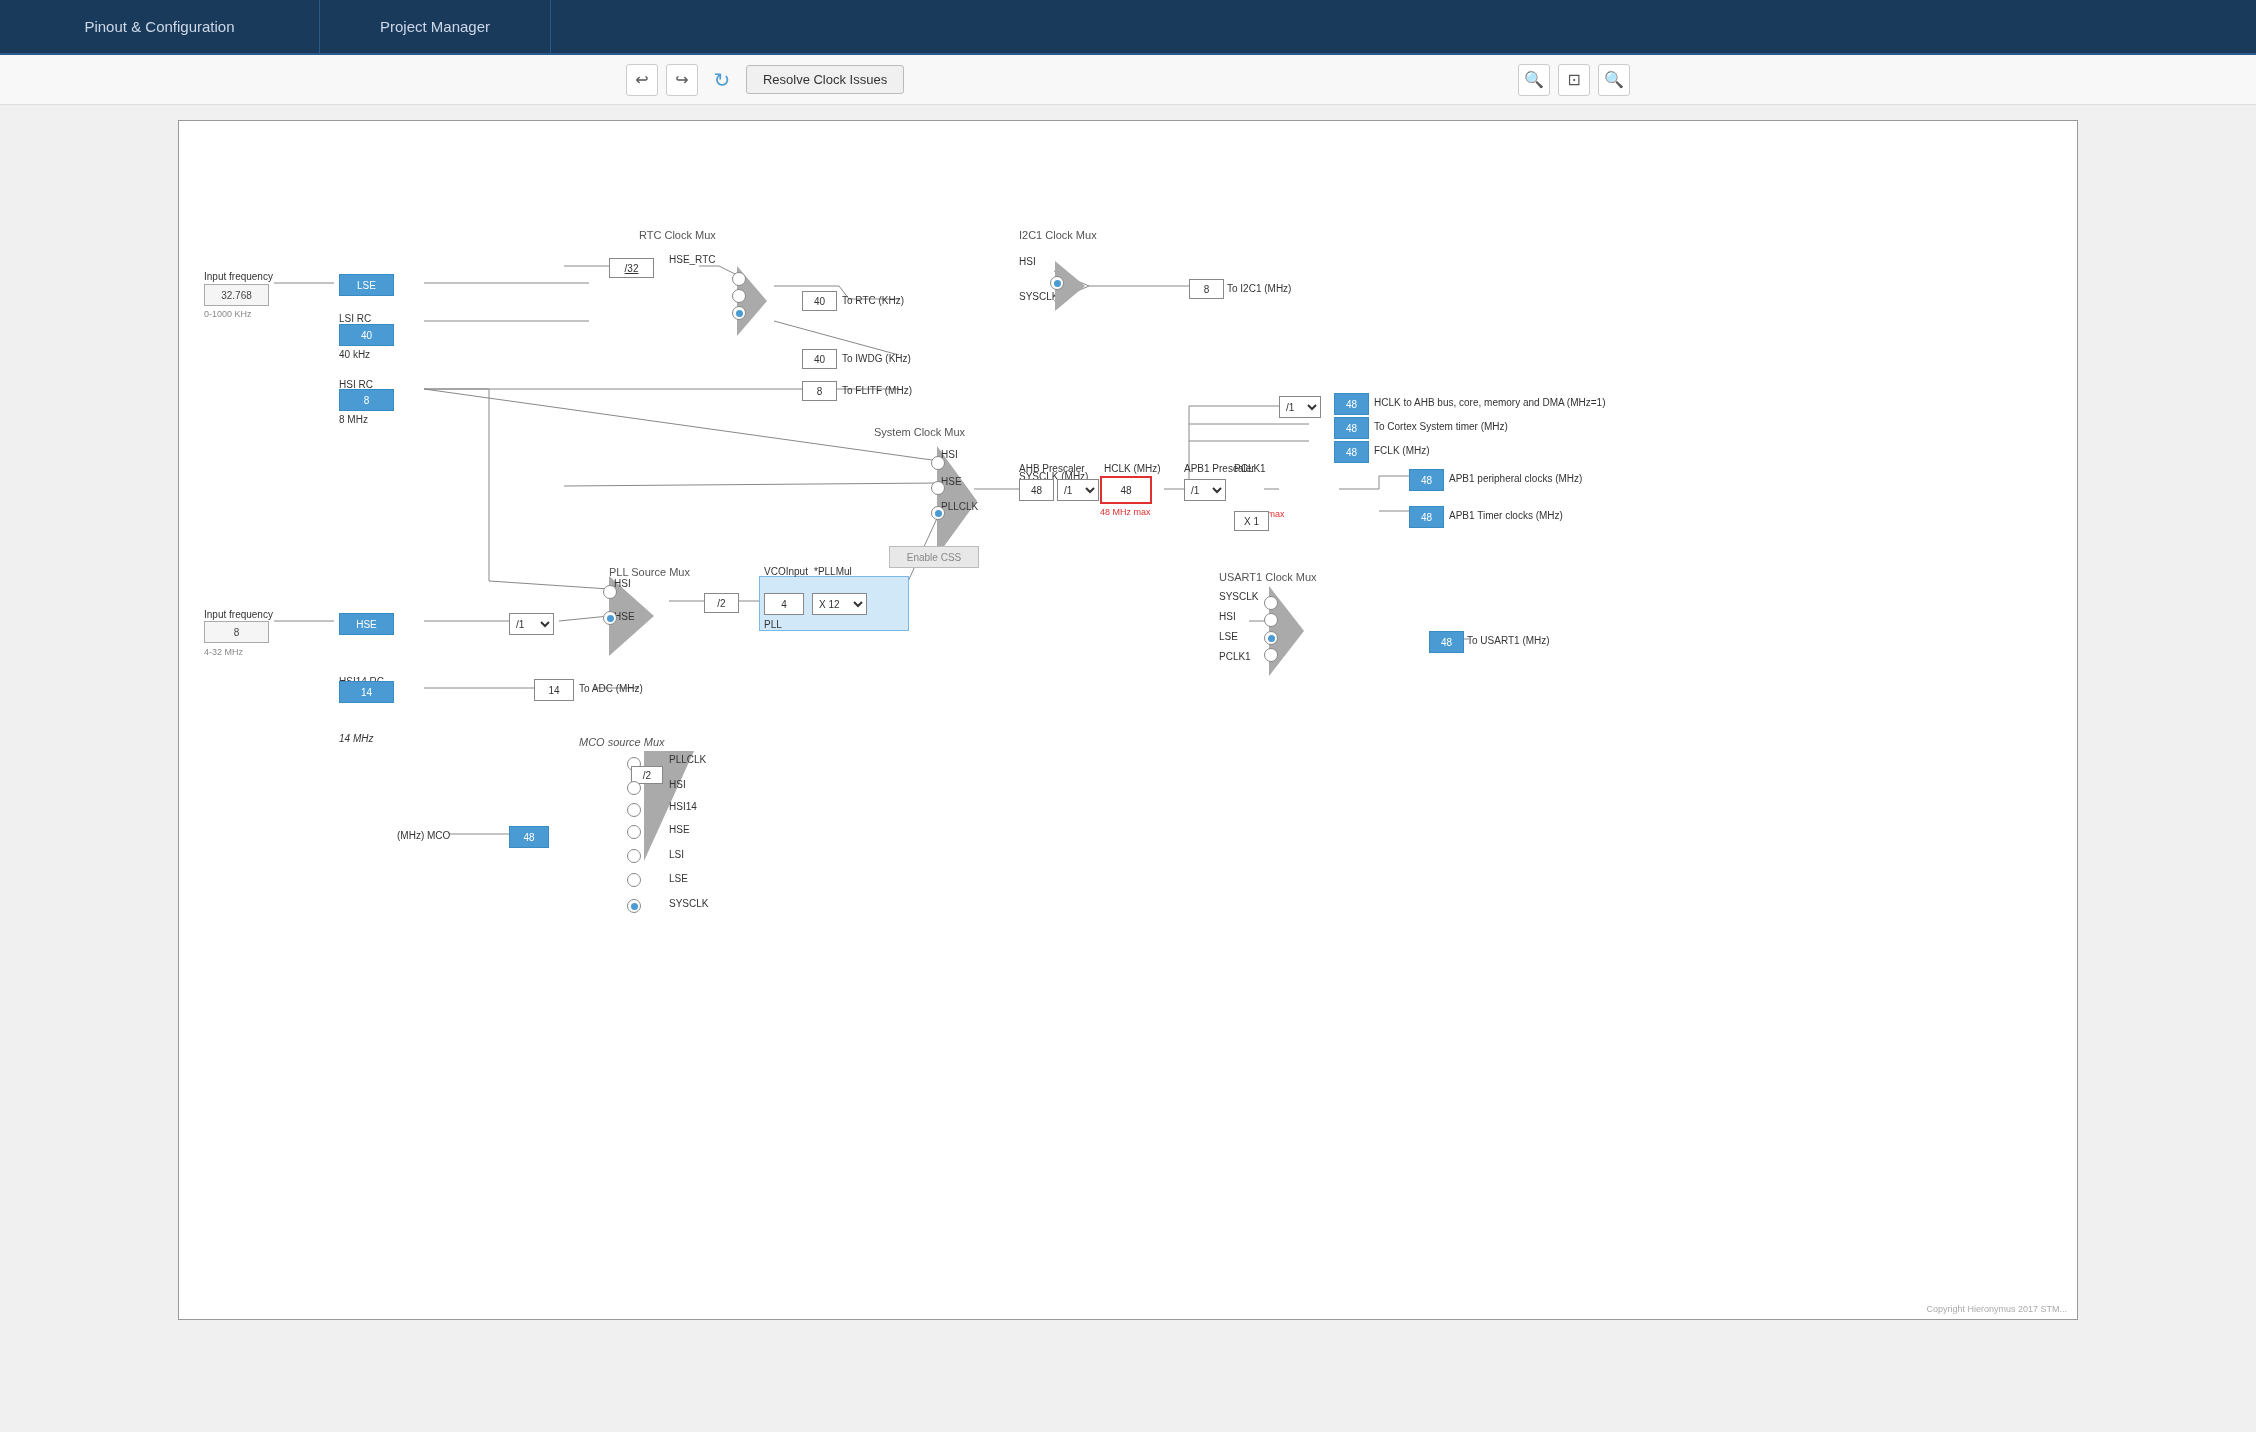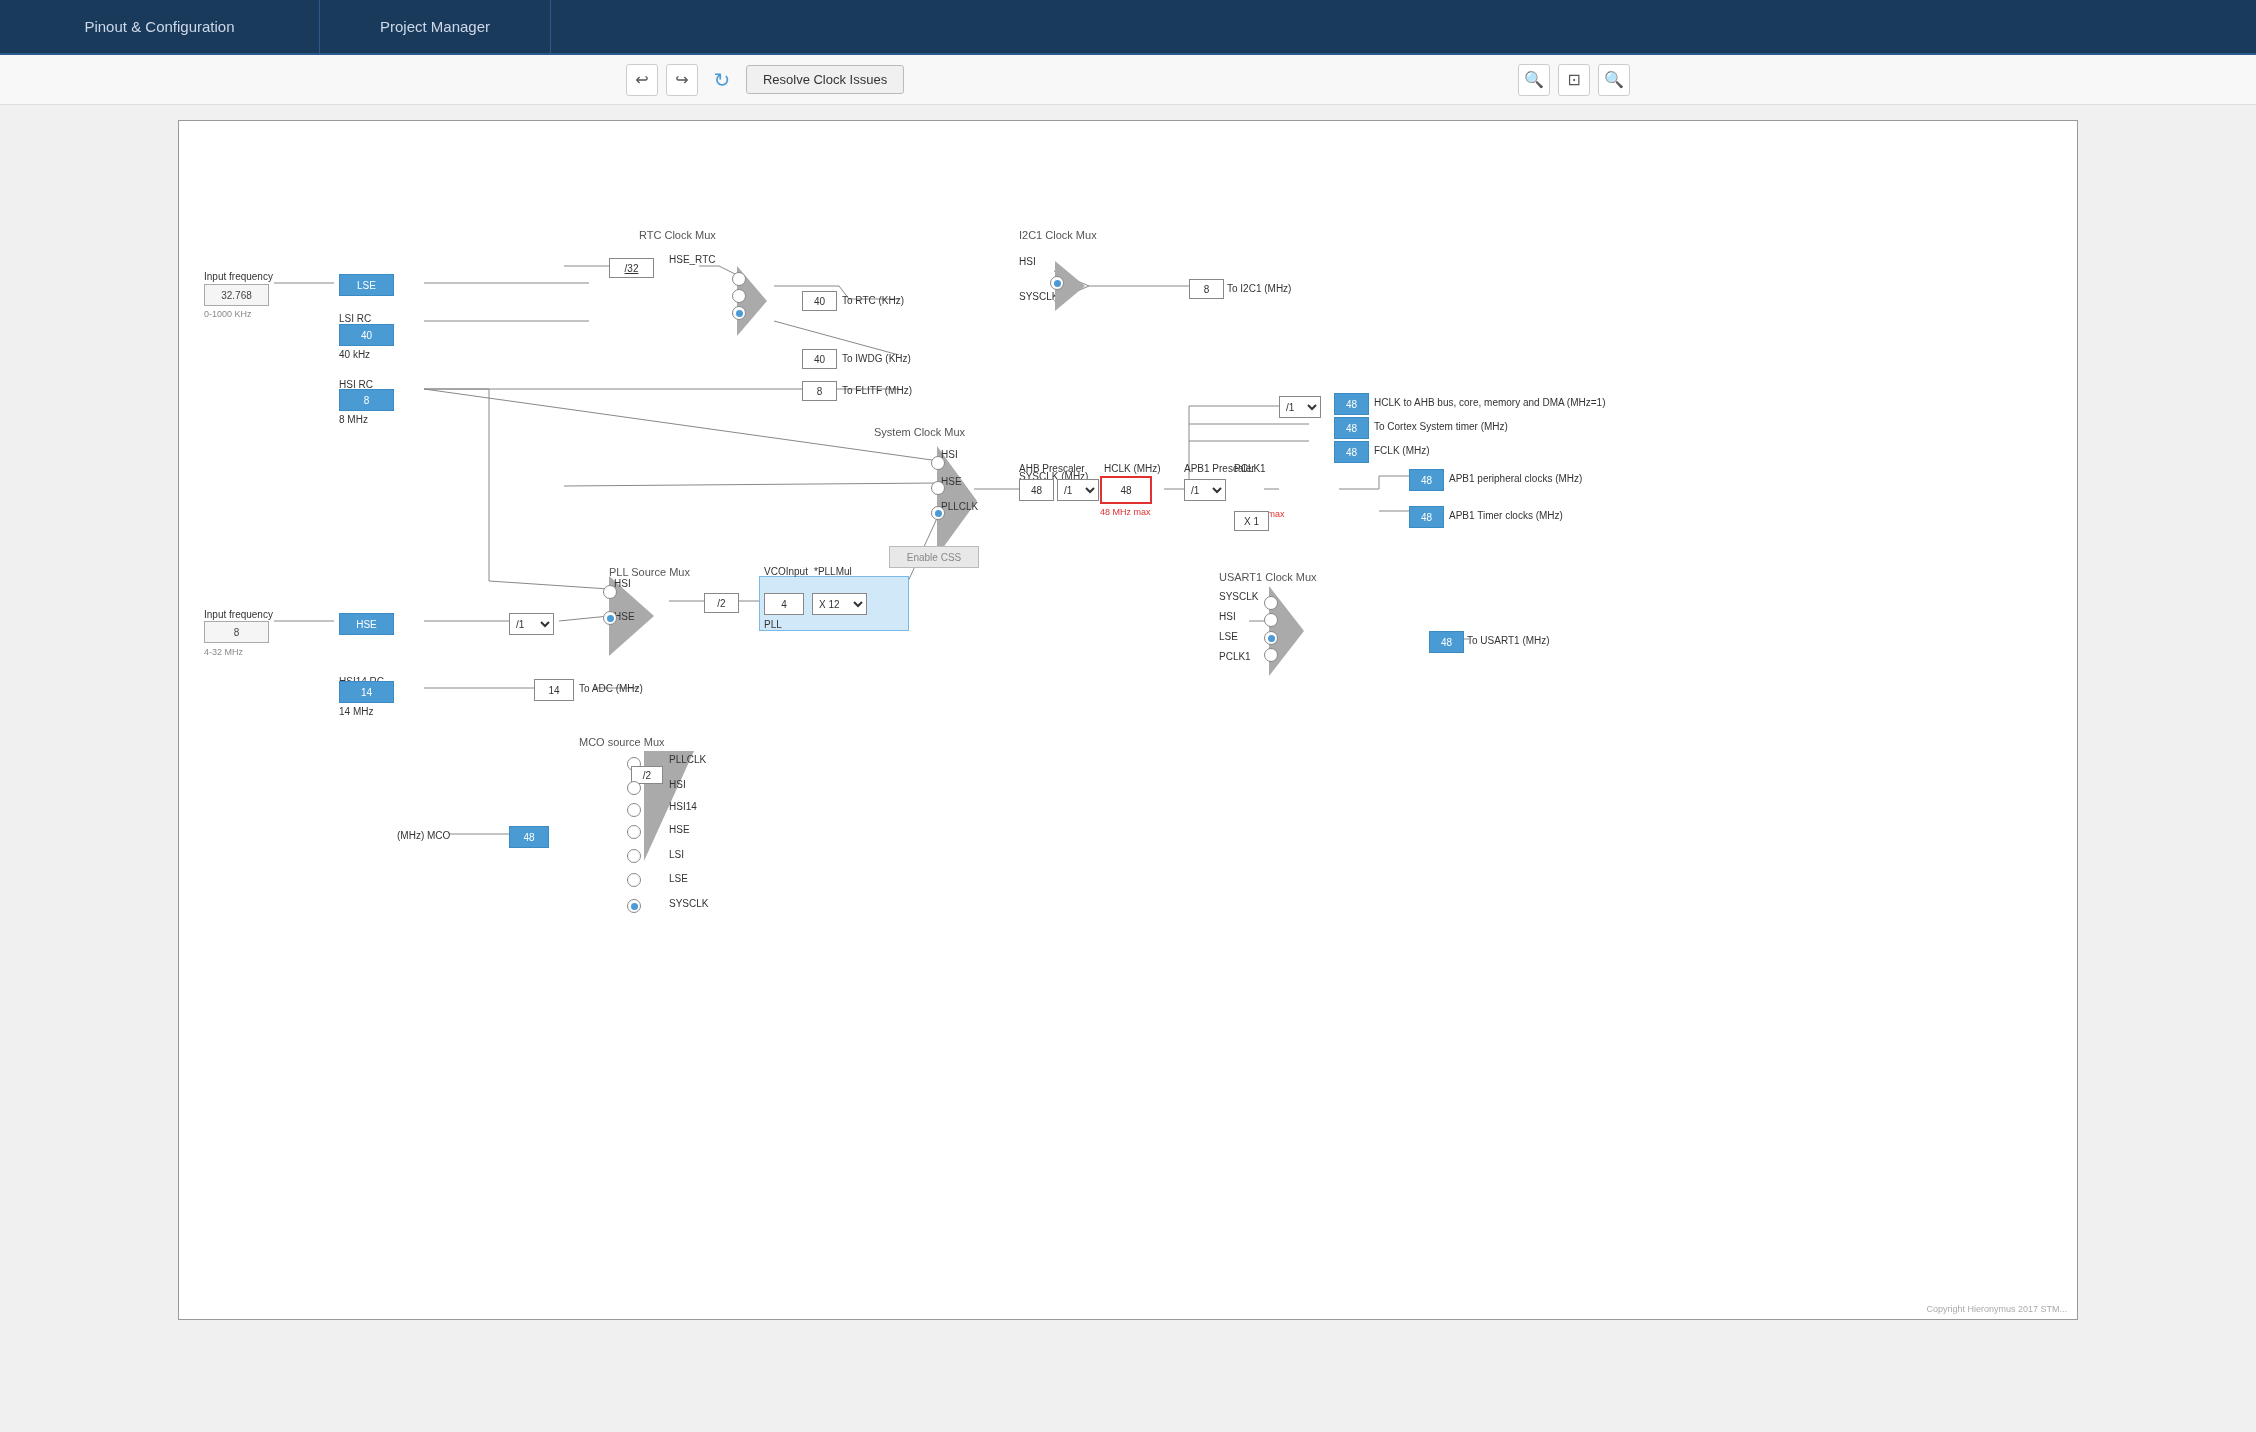--- a/index.html
+++ b/index.html
@@ -259,21 +259,21 @@
 
       <line x1="245" y1="567" x2="355" y2="567" stroke="#888" stroke-width="1"></line>
       <line x1="415" y1="567" x2="460" y2="567" stroke="#888" stroke-width="1"></line>
     </svg>
 
     <div class="section-label" style="left:460px; top:108px;">RTC Clock Mux</div>
     <div class="section-label" style="left:840px; top:108px;">I2C1 Clock Mux</div>
     <div class="section-label" style="left:430px; top:445px;">PLL Source Mux</div>
     <div class="section-label" style="left:695px; top:305px;">System Clock Mux</div>
     <div class="section-label" style="left:1040px; top:450px;">USART1 Clock Mux</div>
-    <div class="section-label" style="left:400px; top:615px;">MCO source Mux</div>
+    <div class="section-label" style="left:400px; top:615px;font-style:italic;">MCO source Mux</div>
 
     <div class="clk-label" style="left:25px; top:150px;">Input frequency</div>
     <div class="input-freq-box" style="left:25px; top:163px; width:65px; height:22px;">32.768</div>
     <div class="range-label" style="left:25px; top:188px;">0-1000 KHz</div>
 
     <div class="clk-box blue" style="left:160px; top:153px; width:55px; height:22px;">LSE</div>
 
     <div class="clk-label" style="left:160px; top:192px;">LSI RC</div>
     <div class="clk-box blue" style="left:160px; top:203px; width:55px; height:22px;">40</div>
     <div class="clk-label" style="left:160px; top:228px;">40 kHz</div>
@@ -385,21 +385,21 @@
     <div class="clk-label" style="left:1195px; top:324px;">FCLK (MHz)</div>
 
     <div class="clk-box blue" style="left:1230px; top:348px; width:35px; height:22px;">48</div>
     <div class="clk-label" style="left:1270px; top:352px;">APB1 peripheral clocks (MHz)</div>
 
     <div class="clk-box blue" style="left:1230px; top:385px; width:35px; height:22px;">48</div>
     <div class="clk-label" style="left:1270px; top:389px;">APB1 Timer clocks (MHz)</div>
 
     <div class="clk-label" style="left:160px; top:555px;">HSI14 RC</div>
     <div class="clk-box blue" style="left:160px; top:560px; width:55px; height:22px;">14</div>
-    <div class="clk-label" style="left:160px; top:585px;">14 MHz</div>
+    <div class="clk-label" style="left:160px; top:612px;font-style:italic;">14 MHz</div>
 
     <div class="clk-box" style="left:355px; top:558px; width:40px; height:22px;">14</div>
     <div class="clk-label" style="left:400px; top:562px;">To ADC (MHz)</div>
 
     <div class="clk-label" style="left:1040px; top:470px;">SYSCLK</div>
     <div class="clk-label" style="left:1040px; top:490px;">HSI</div>
     <div class="clk-label" style="left:1040px; top:510px;">LSE</div>
     <div class="clk-label" style="left:1040px; top:530px;">PCLK1</div>
     <div style="position:absolute; left:1090px; top:465px; width:0; height:0; border-top:45px solid transparent; border-bottom:45px solid transparent; border-left:35px solid #aaa;"></div>
     <div class="clk-radio" style="left:1085px; top:475px;"></div>

